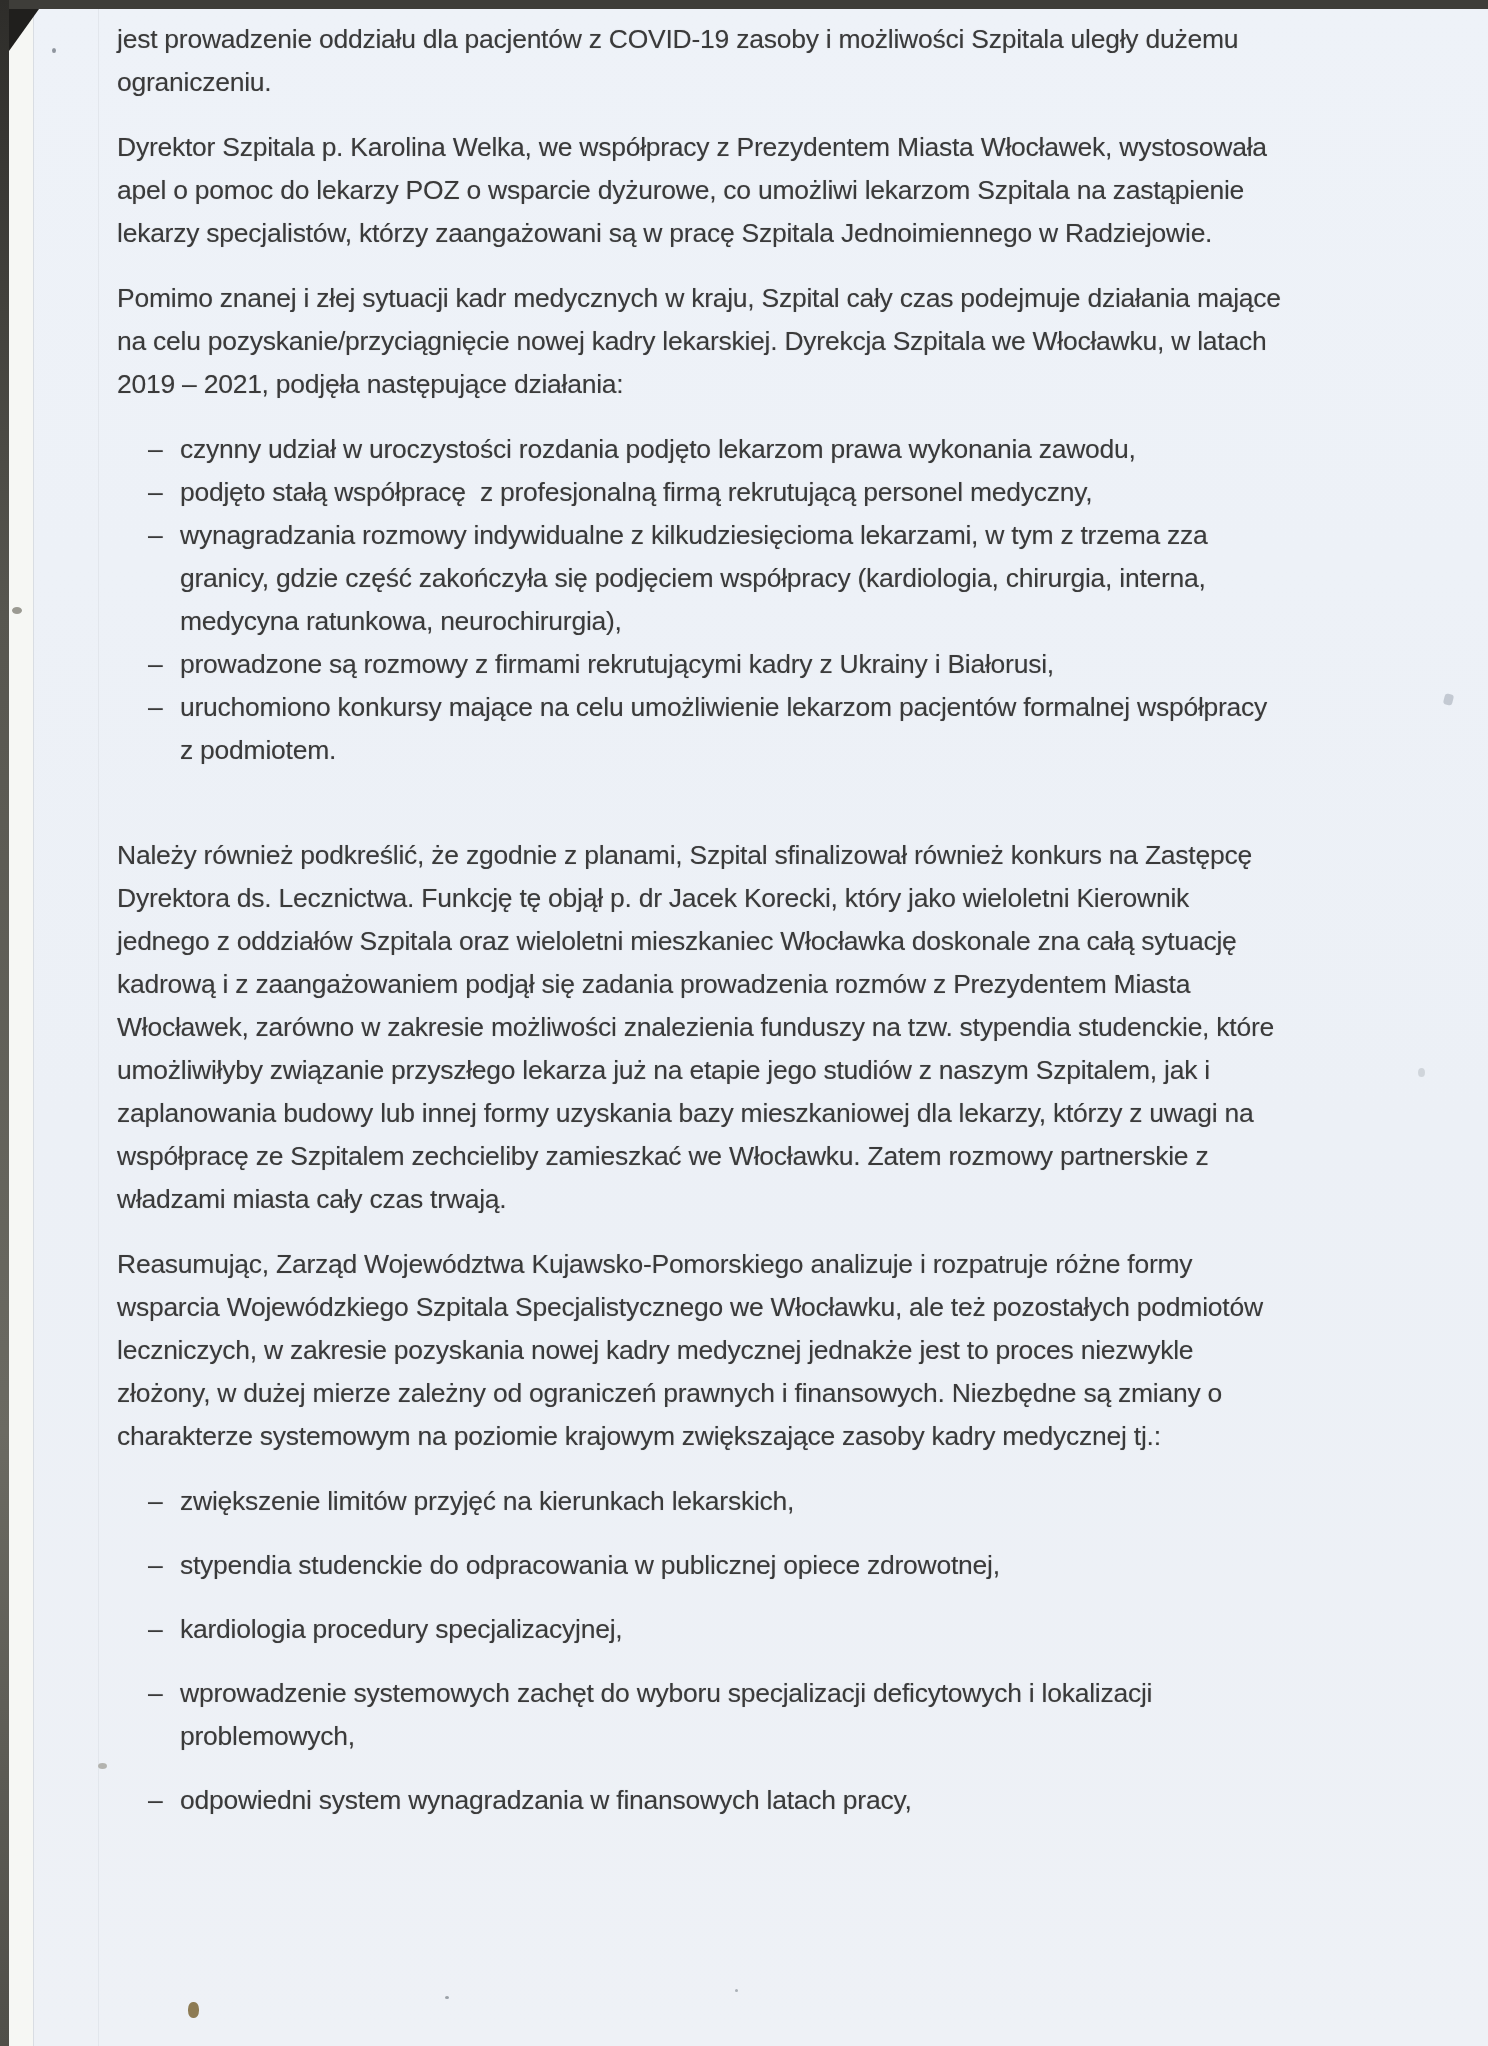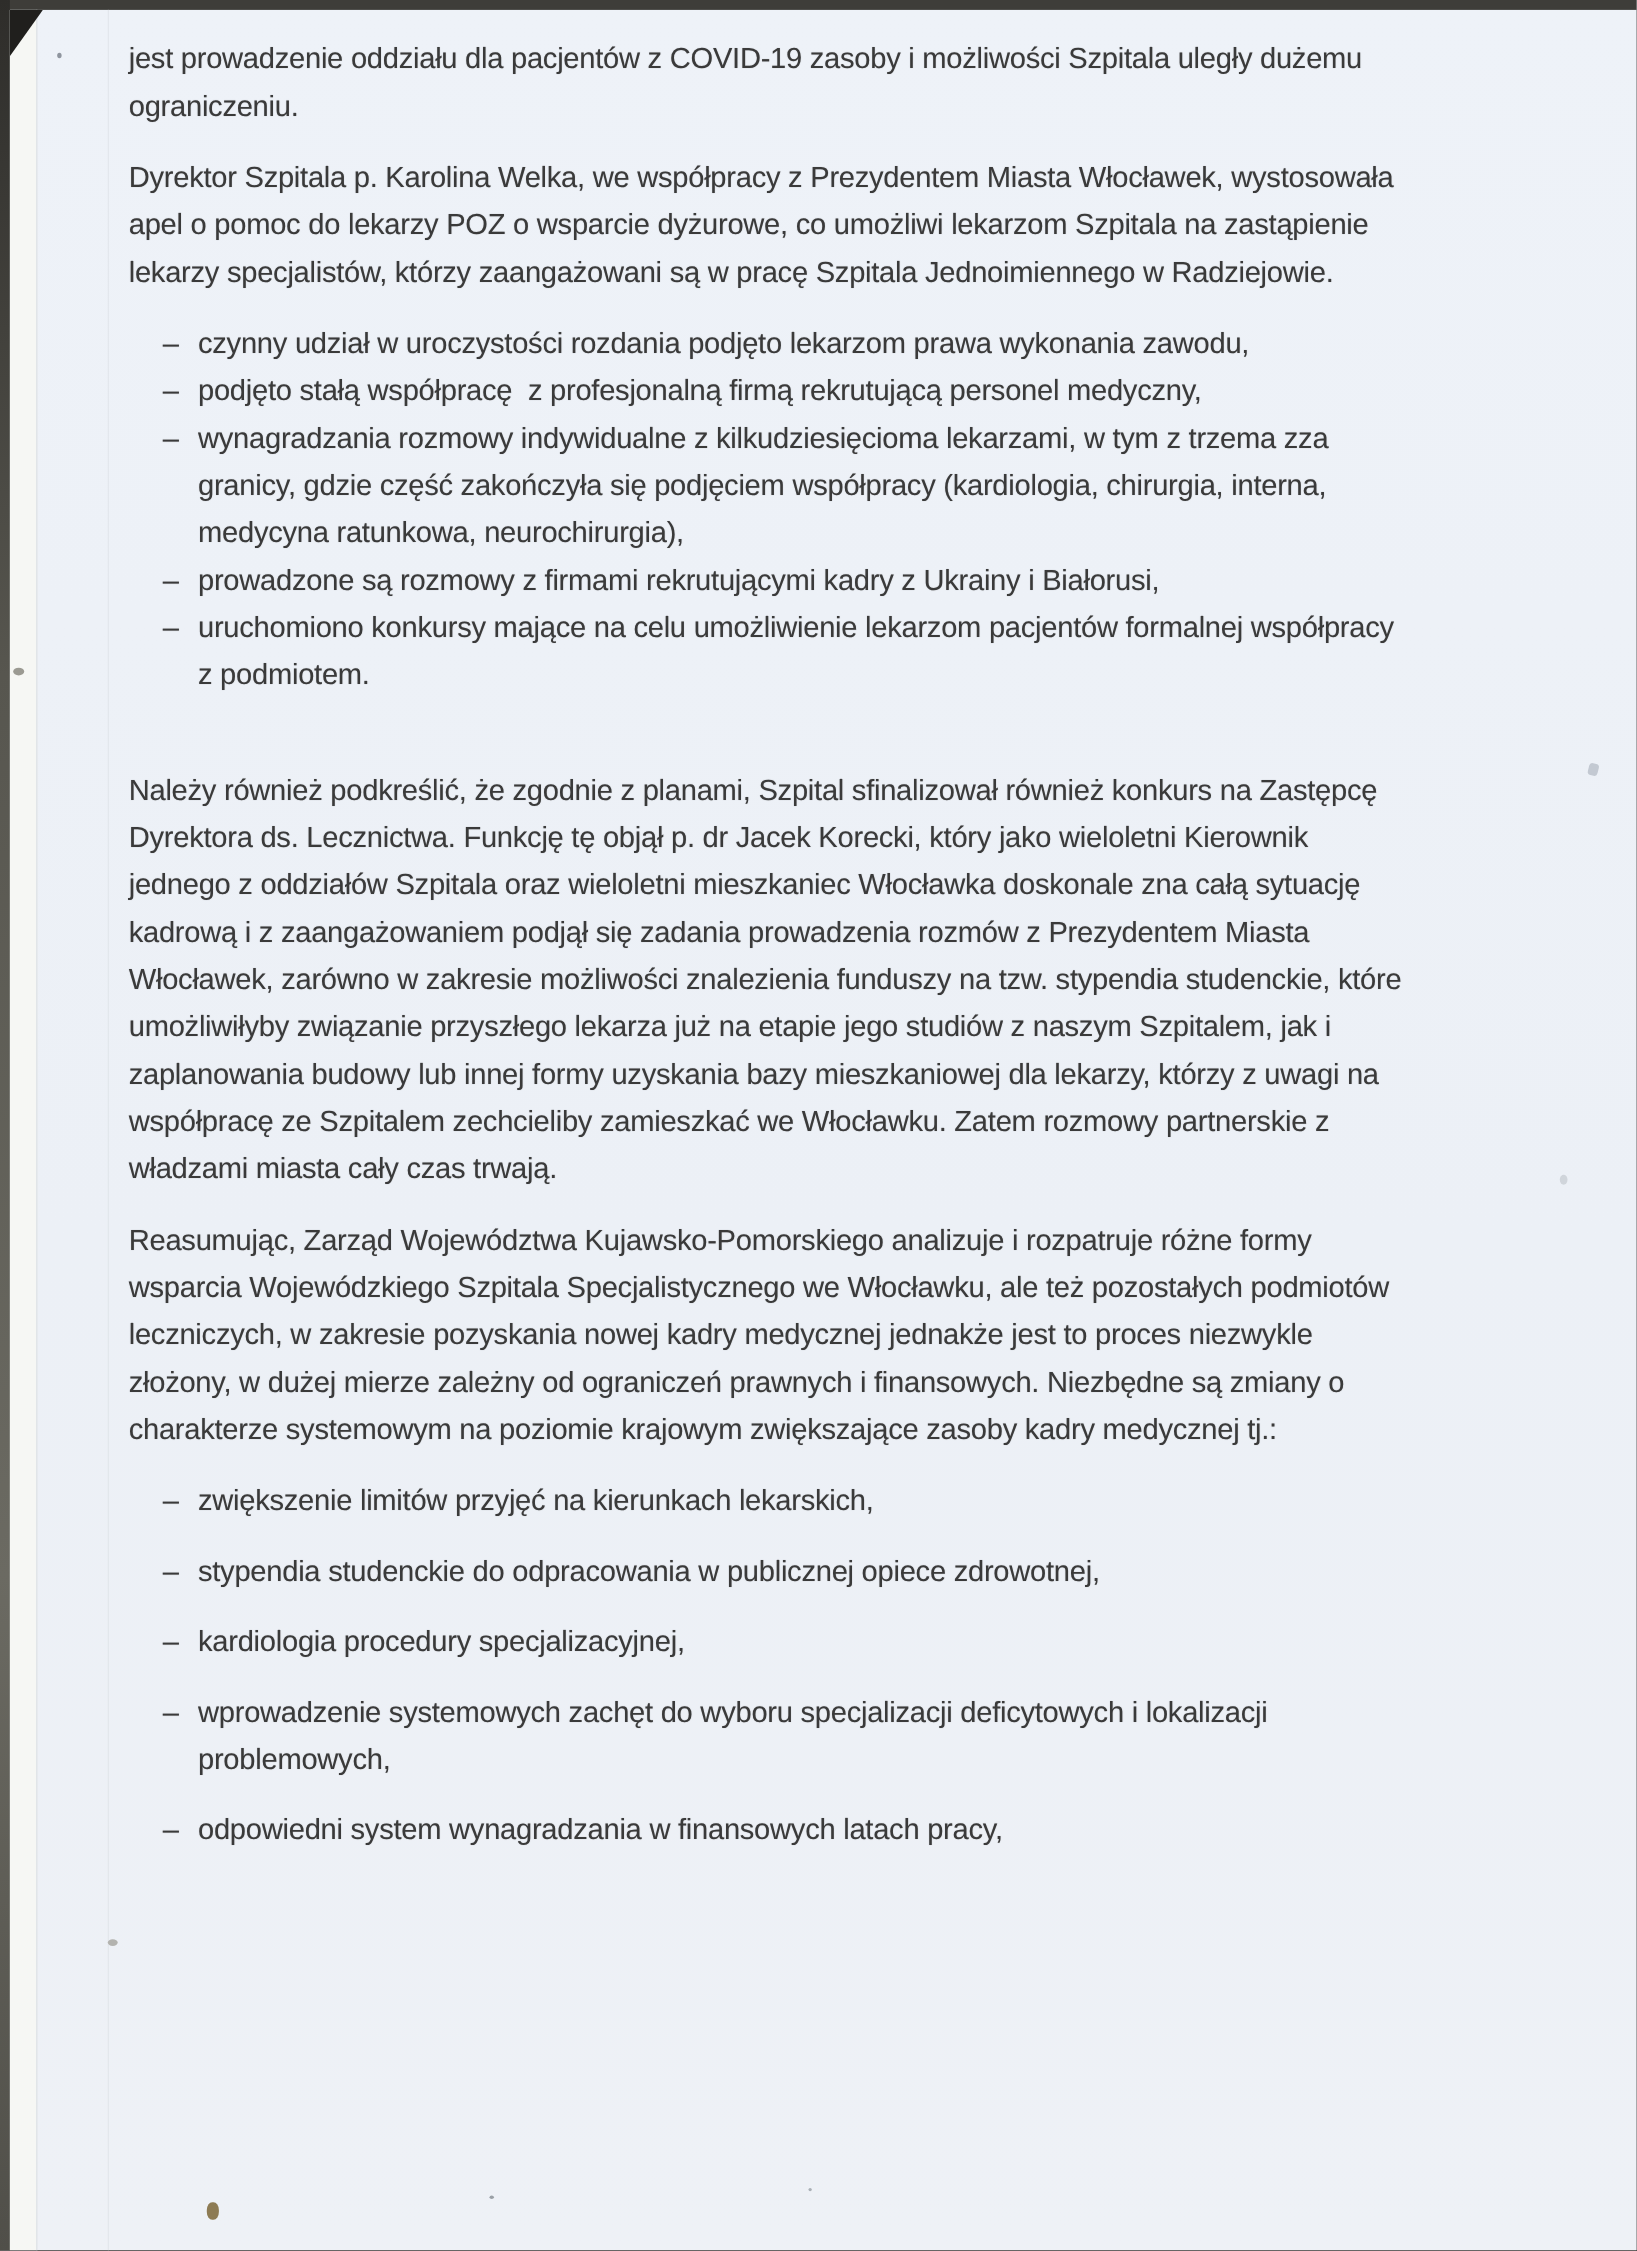--- a/index.html
+++ b/index.html
@@ -39,21 +39,21 @@
   .speck-b { left: 12px;   top: 607px;  width: 10px; height: 7px;  background: #9b9a92; }
   .speck-c { left: 1444px; top: 694px;  width: 9px;  height: 11px; background: #c3c9d2; border-radius: 3px; transform: rotate(14deg); }
   .speck-d { left: 1418px; top: 1068px; width: 7px;  height: 9px;  background: #d0d5db; }
   .speck-e { left: 98px;   top: 1763px; width: 9px;  height: 6px;  background: #b3b3af; }
   .speck-f { left: 188px;  top: 2002px; width: 11px; height: 16px; background: #8d7b54; border-radius: 45%; }
   .speck-g { left: 445px;  top: 1996px; width: 4px;  height: 3px;  background: #9aa0a6; }
   .speck-h { left: 735px;  top: 1989px; width: 3px;  height: 3px;  background: #aab0b6; }
 
   
   .text-block {
-    position: absolute; left: 117px; top: 32px; width: 1165px;
+    position: absolute; left: 117px; top: 18px; width: 1165px;
     color: #3a3a3a;
     font-size: 26.5px;
     line-height: 43px;
     letter-spacing: -0.25px;
     text-shadow: 0 0 1px rgba(70,70,70,0.35);
   }
   .para { margin: 0 0 22px 0; white-space: pre-wrap; }
   .doc-list { margin: 6px 0 22px 0; padding: 0; list-style: none; }
   .doc-list.gap-after { margin-bottom: 62px; }
   .doc-list li { display: flex; margin: 0; }
@@ -84,20 +84,21 @@
   <div class="speck speck-f"></div>
   <div class="speck speck-g"></div>
   <div class="speck speck-h"></div>
 
   <div class="text-block">
 
     <p class="para">jest prowadzenie oddziału dla pacjentów z COVID-19 zasoby i możliwości Szpitala uległy dużemu ograniczeniu.</p>
 
     <p class="para">Dyrektor Szpitala p. Karolina Welka, we współpracy z Prezydentem Miasta Włocławek, wystosowała apel o pomoc do lekarzy POZ o wsparcie dyżurowe, co umożliwi lekarzom Szpitala na zastąpienie lekarzy specjalistów, którzy zaangażowani są w pracę Szpitala Jednoimiennego w Radziejowie.</p>
 
+    <p class="para">Pomimo znanej i złej sytuacji kadr medycznych w kraju, Szpital cały czas podejmuje działania mające na celu pozyskanie/przyciągnięcie nowej kadry lekarskiej. Dyrekcja Szpitala we Włocławku, w latach 2019 – 2021, podjęła następujące działania:</p>
 
     <ul class="doc-list gap-after">
 
         <li class="doc-item">
           <span class="bullet-dash">–</span>
           <span class="item-text">czynny udział w uroczystości rozdania podjęto lekarzom prawa wykonania zawodu,</span>
         </li>
 
         <li class="doc-item">
           <span class="bullet-dash">–</span>

